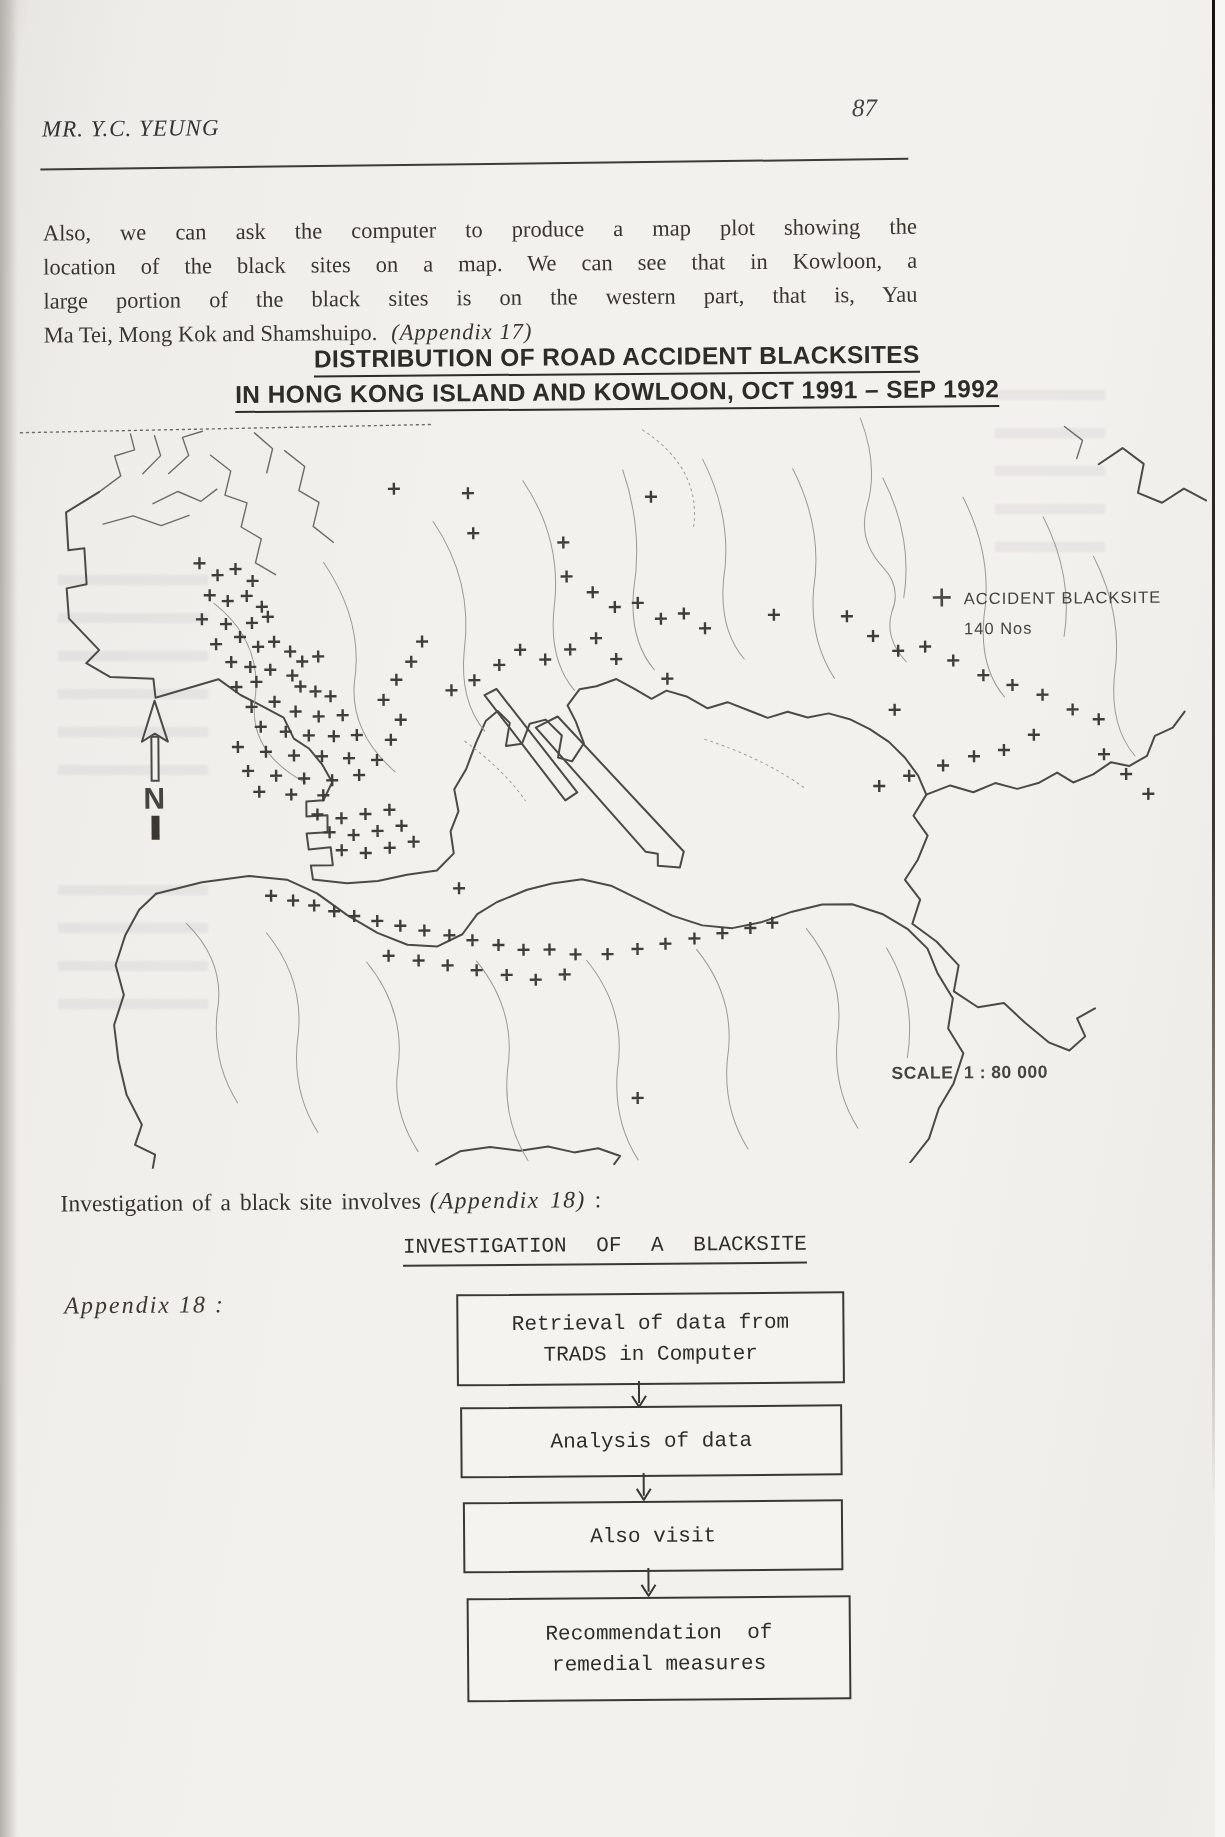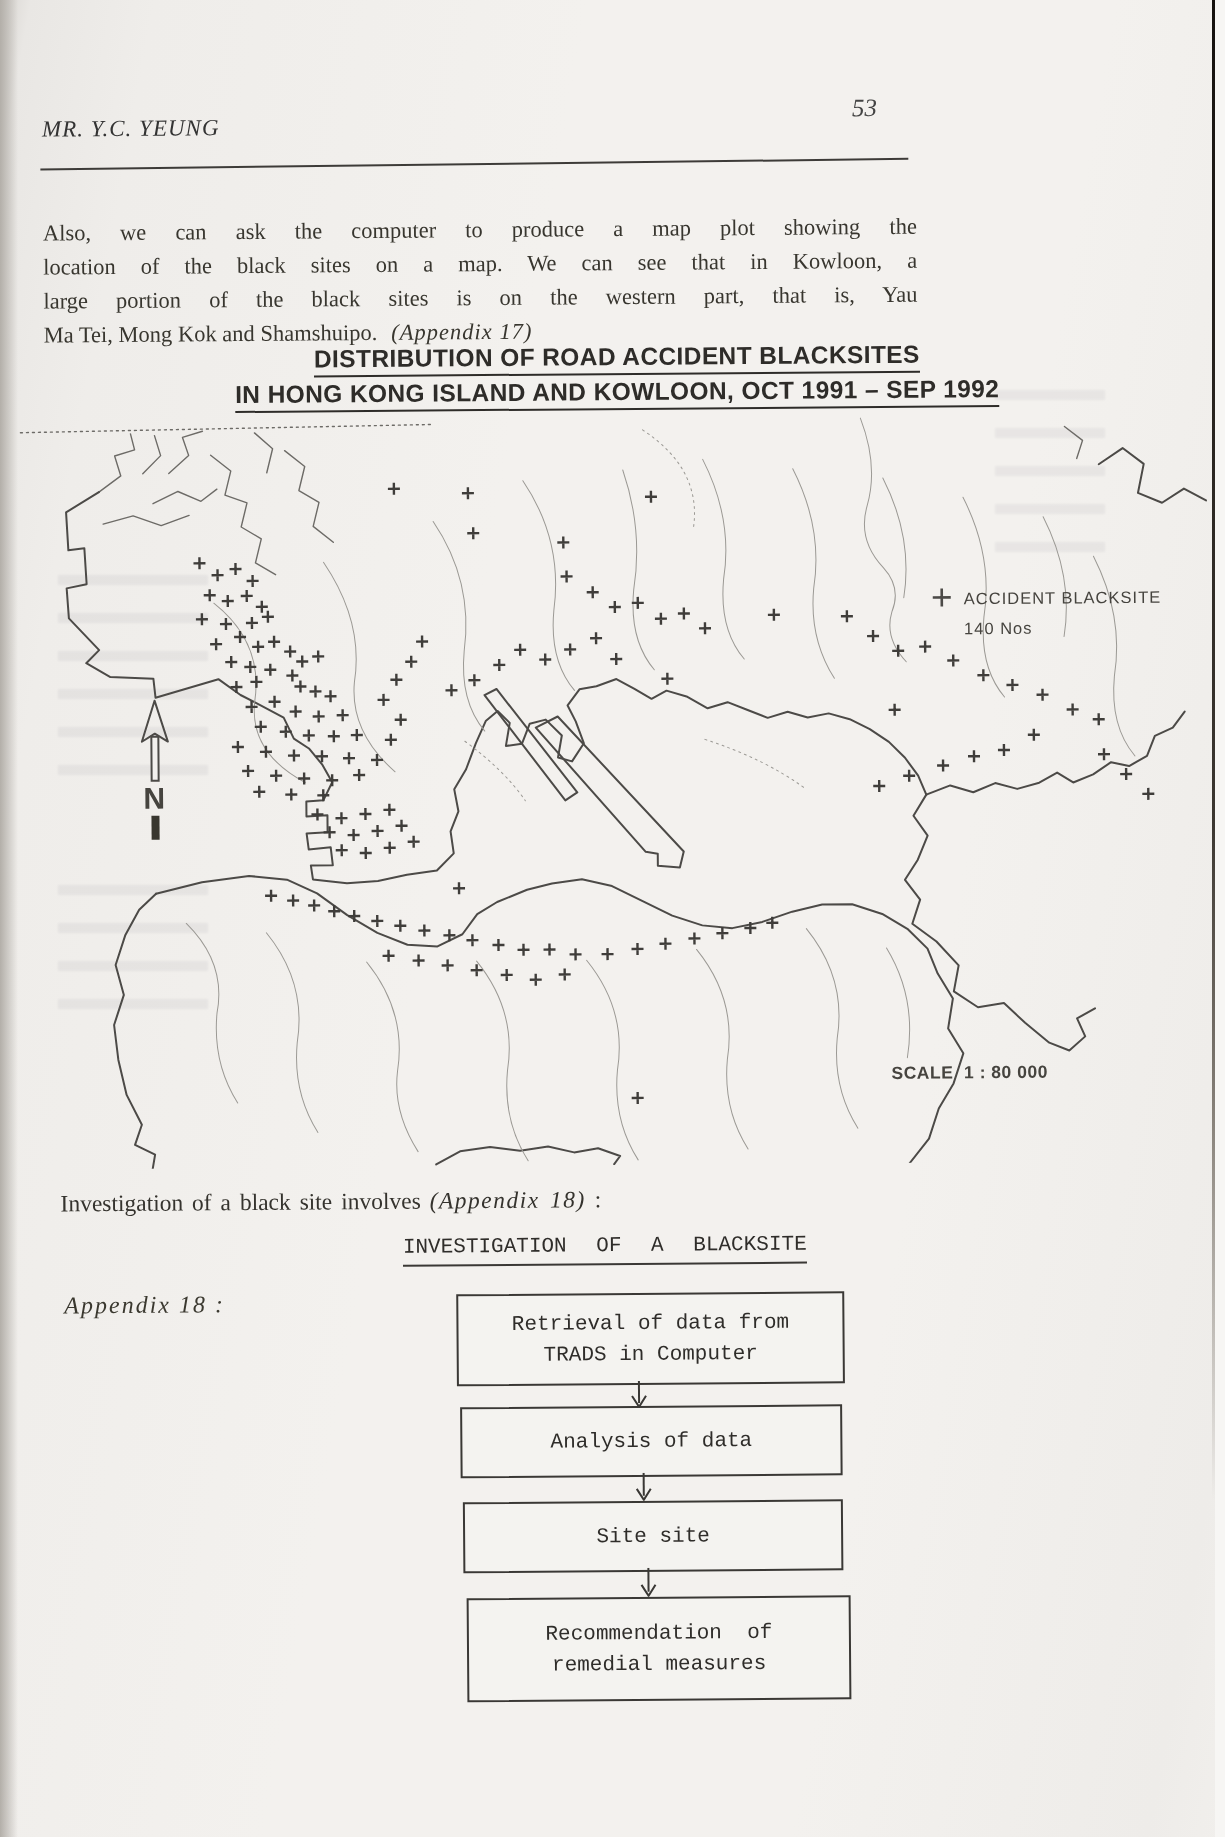--- a/index.html
+++ b/index.html
@@ -59,21 +59,21 @@
 <div class="gutter"></div>
 <div class="edge-line"></div>
 <div class="edge-white"></div>
 <div class="bleed" style="left:58px;top:575px;width:150px;height:200px;"></div>
 <div class="bleed" style="left:995px;top:390px;width:110px;height:170px;"></div>
 <div class="bleed" style="left:58px;top:885px;width:150px;height:130px;"></div>
 
 <div class="content">
 
   <div class="header-author">MR. Y.C. YEUNG</div>
-  <div class="page-number">53</div>
+  <div class="page-number">87</div>
   <div class="header-rule"></div>
 
   <div class="paragraph">
     <div class="para-line">Also, we can ask the computer to produce a map plot showing the</div>
     <div class="para-line">location of the black sites on a map.  We can see that in Kowloon, a</div>
     <div class="para-line">large portion of the black sites is on the western part, that is, Yau</div>
     <div class="para-last"><span>Ma Tei, Mong Kok and Shamshuipo.</span><span class="appendix-ref">(Appendix 17)</span></div>
   </div>
 
   <div class="map-title">
@@ -308,21 +308,21 @@
 
   <div class="fc-box" style="left:450px;top:1406px;width:378px;height:67px;">
     <div>Analysis of data</div>
   </div>
   <svg class="fc-arrow" style="left:622px;top:1473px;" width="22" height="28" viewBox="0 0 22 28">
     <line x1="11" y1="0" x2="11" y2="23" stroke="#3a3835" stroke-width="2"></line>
     <path d="M4 16 L11 27 L18 16" fill="none" stroke="#3a3835" stroke-width="2"></path>
   </svg>
 
   <div class="fc-box" style="left:452px;top:1501px;width:376px;height:67px;">
-    <div>Site site</div>
+    <div>Also visit</div>
   </div>
   <svg class="fc-arrow" style="left:626px;top:1568px;" width="22" height="29" viewBox="0 0 22 29">
     <line x1="11" y1="0" x2="11" y2="24" stroke="#3a3835" stroke-width="2"></line>
     <path d="M4 17 L11 28 L18 17" fill="none" stroke="#3a3835" stroke-width="2"></path>
   </svg>
 
   <div class="fc-box" style="left:455px;top:1597px;width:380px;height:100px;">
     <div>Recommendation  of</div>
     <div>remedial measures</div>
   </div>

